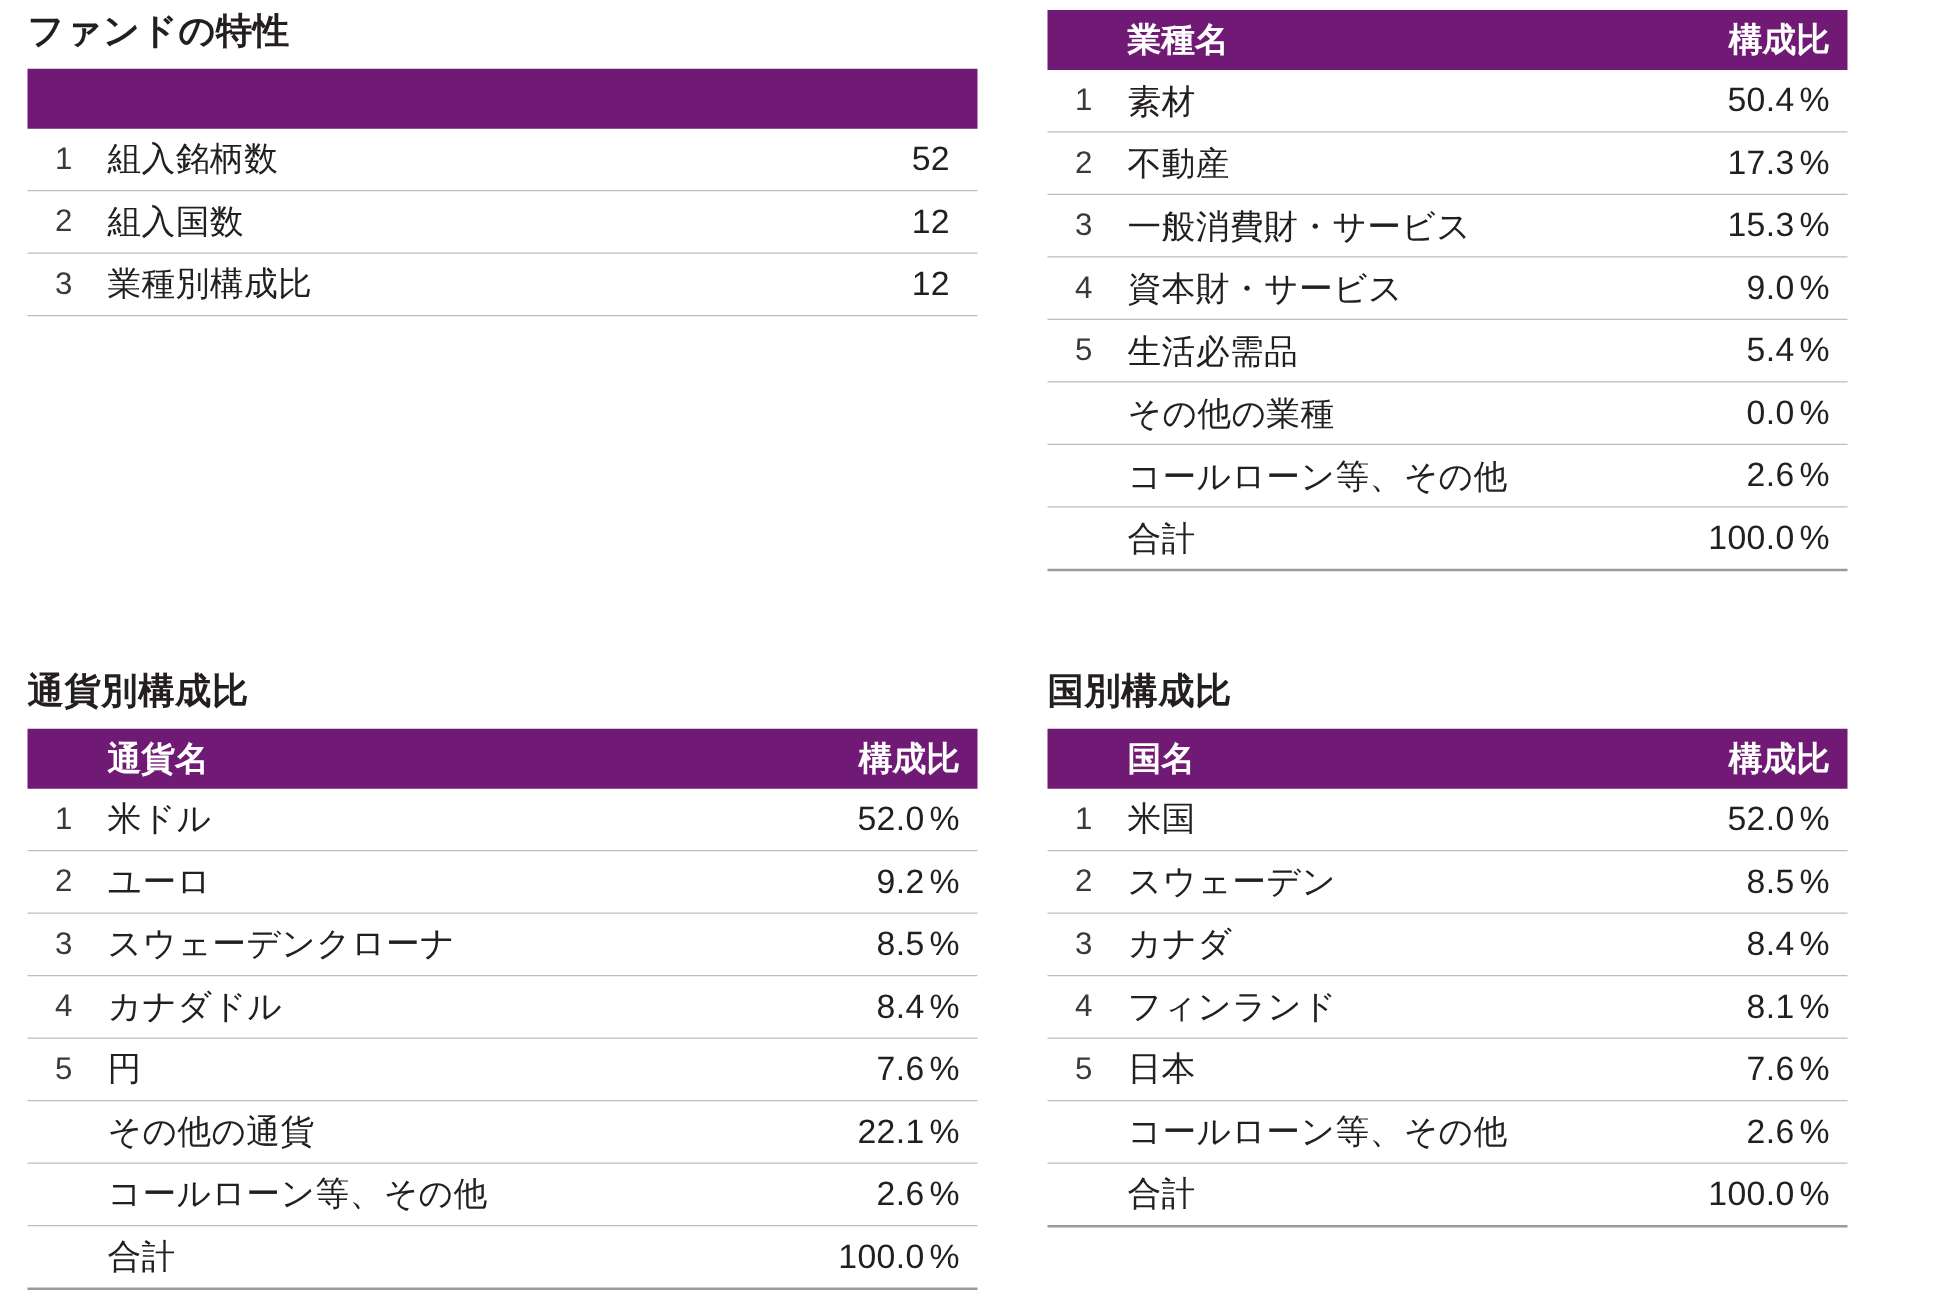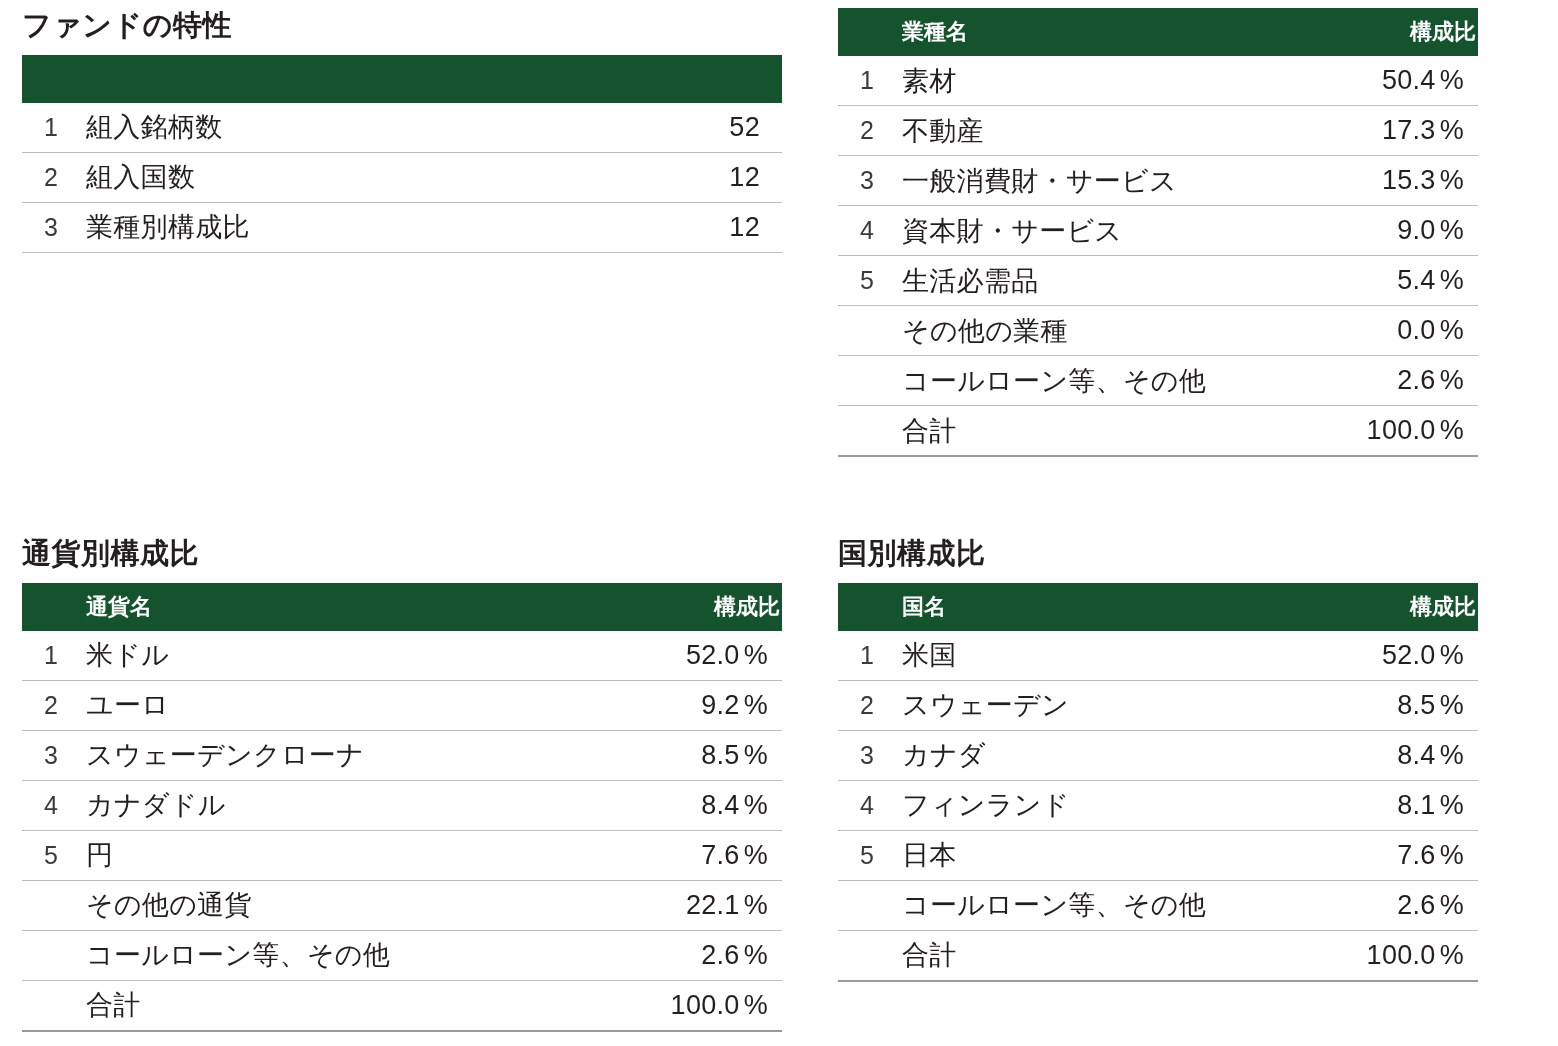--- a/index.html
+++ b/index.html
@@ -41,30 +41,30 @@
   table.tbl {
     width: 100%;
     border-collapse: collapse;
     table-layout: fixed;
   }
   table.tbl th, table.tbl td {
     padding: 0;
     vertical-align: middle;
   }
   .hdr-row th {
-    background: #14532d;
+    background: #701a75;
     color: #ffffff;
     height: 48px;
-    font-size: 22px;
+    font-size: 27px;
     font-weight: bold;
     line-height: 48px;
   }
   .hdr-row th.c-num { width: 58px; }
   .hdr-row th.c-name { text-align: left; padding-left: 6px; }
-  .hdr-row th.c-val { text-align: right; padding-right: 2px; }
+  .hdr-row th.c-val { text-align: right; padding-right: 14px; }
 
   .body-row td {
     height: 49px;
     font-size: 27px;
     border-bottom: 1px solid #bdbdbd;
     color: #231f20;
   }
   .body-row td.c-num {
     width: 58px;
     text-align: center;

